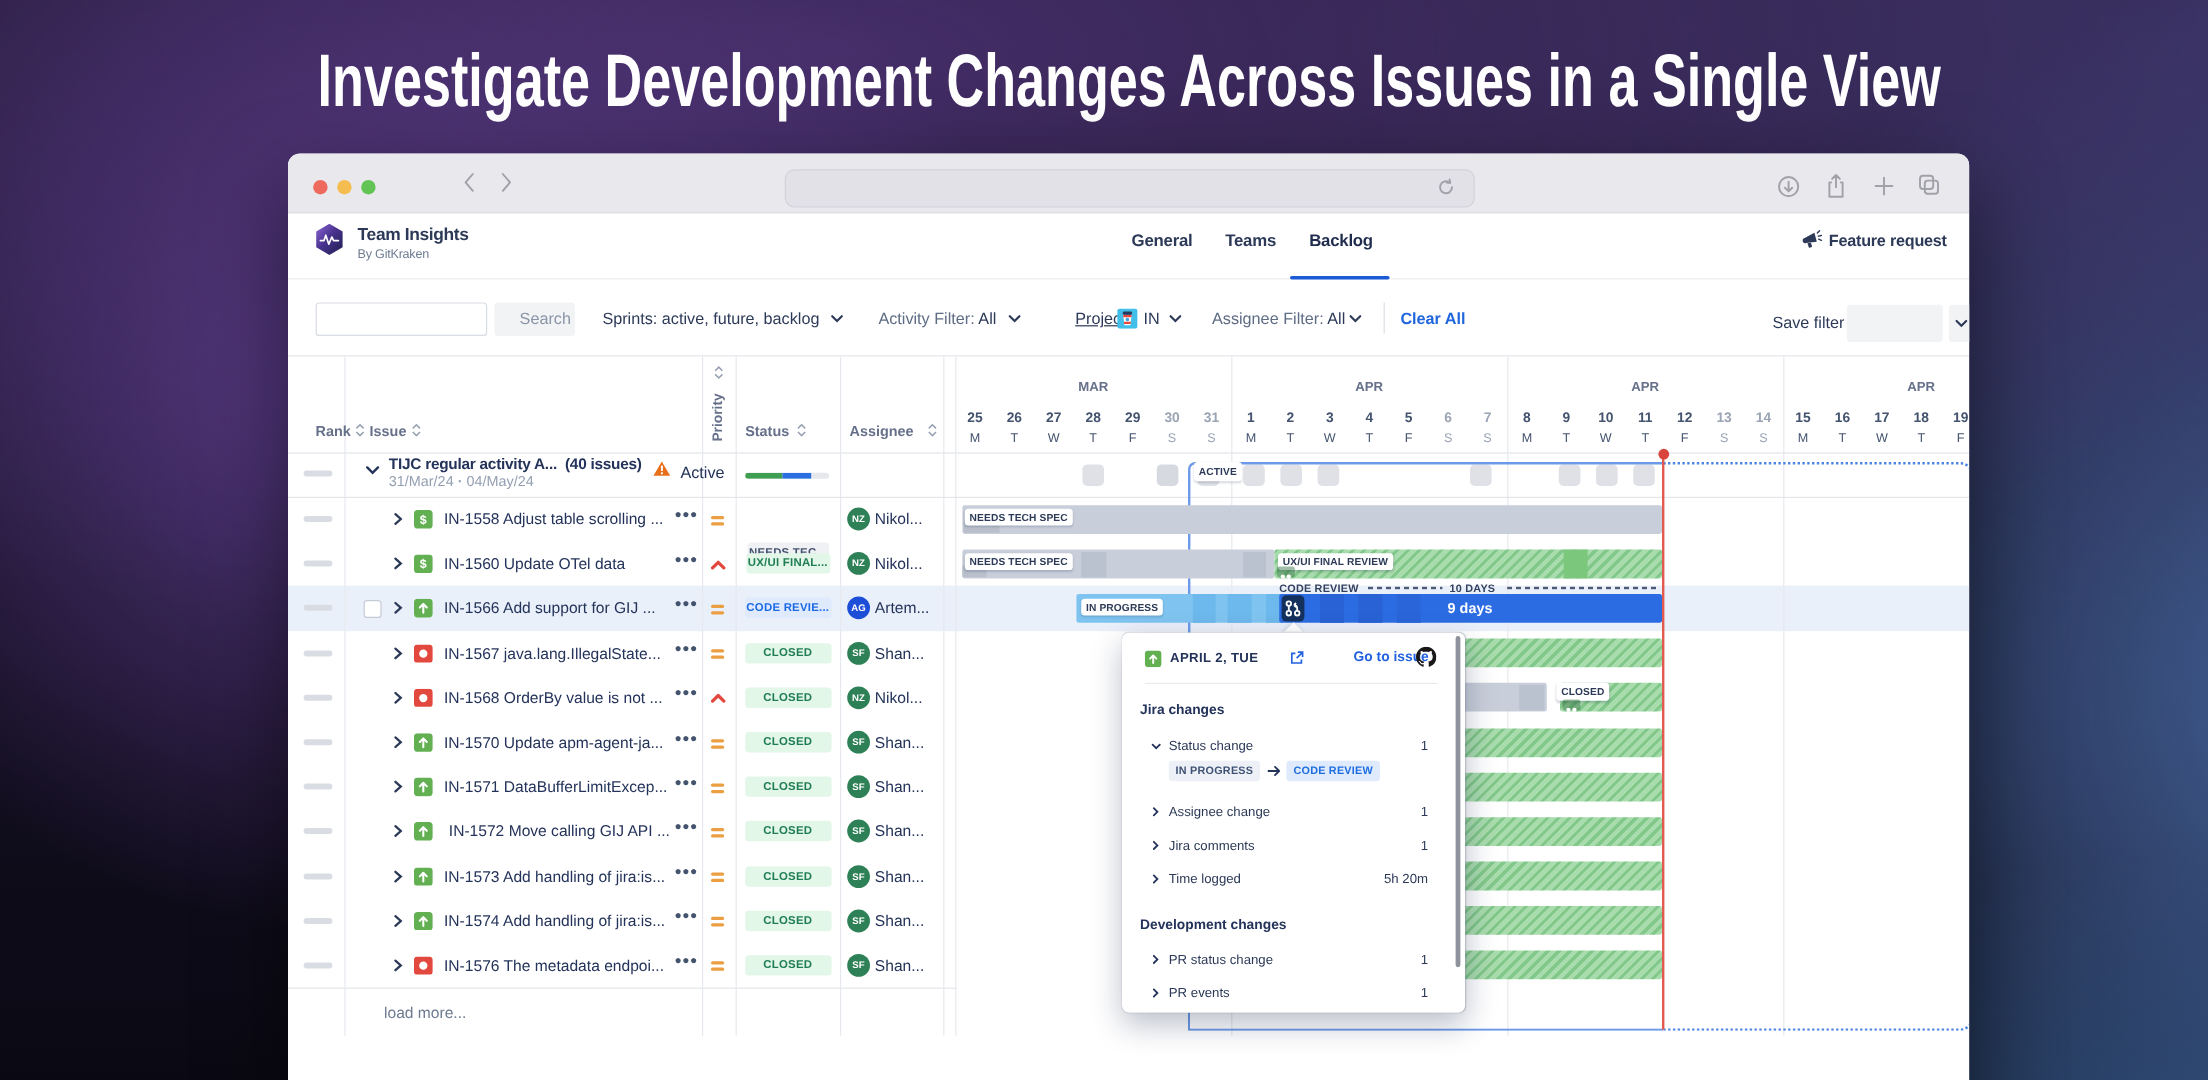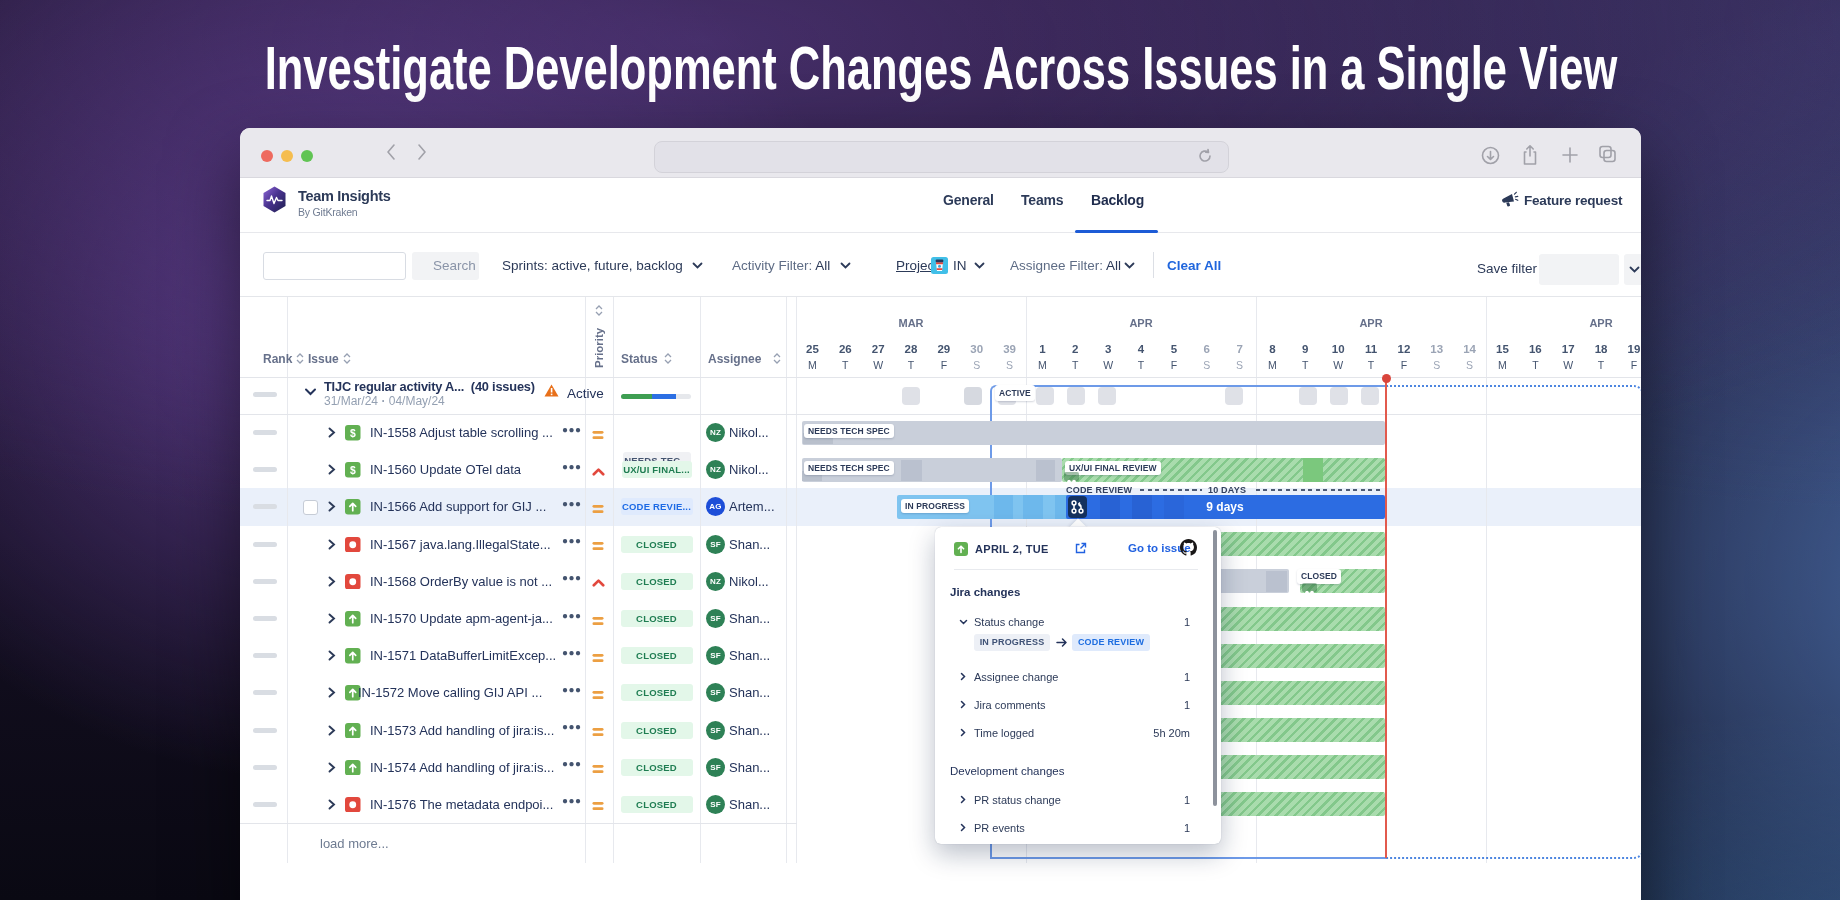--- a/index.html
+++ b/index.html
@@ -194,21 +194,21 @@
       <div class="dnum" style="left:588.86px;">26</div>
       <div class="dlet" style="left:588.86px;">T</div>
       <div class="dnum" style="left:621.72px;">27</div>
       <div class="dlet" style="left:621.72px;">W</div>
       <div class="dnum" style="left:654.58px;">28</div>
       <div class="dlet" style="left:654.58px;">T</div>
       <div class="dnum" style="left:687.44px;">29</div>
       <div class="dlet" style="left:687.44px;">F</div>
       <div class="dnum wkend" style="left:720.3px;">30</div>
       <div class="dlet wkend" style="left:720.3px;">S</div>
-      <div class="dnum wkend" style="left:753.16px;">39</div>
+      <div class="dnum wkend" style="left:753.16px;">31</div>
       <div class="dlet wkend" style="left:753.16px;">S</div>
       <div class="dnum" style="left:786.02px;">1</div>
       <div class="dlet" style="left:786.02px;">M</div>
       <div class="dnum" style="left:818.88px;">2</div>
       <div class="dlet" style="left:818.88px;">T</div>
       <div class="dnum" style="left:851.74px;">3</div>
       <div class="dlet" style="left:851.74px;">W</div>
       <div class="dnum" style="left:884.6px;">4</div>
       <div class="dlet" style="left:884.6px;">T</div>
       <div class="dnum" style="left:917.46px;">5</div>
@@ -376,21 +376,21 @@
       <div class="avatar" style="left:466px;top:518.18px;background:#2e8156;">SF</div>
       <div class="row-title" style="left:489px;top:520.18px;">Shan...</div>
       <div class="handle" style="top:562.36px;"></div>
       <svg class="abs" style="left:87px;top:559.36px;" width="9" height="11">
         <path d="M2.5 1.5 L7 5.5 L2.5 9.5" stroke="#2c3a58" stroke-width="1.9" fill="none" stroke-linecap="round"></path>
       </svg>
       <div class="abs" style="left:105px;top:557.36px;"><svg width="15.5" height="15.5" viewBox="0 0 18 18">
           <rect width="18" height="18" rx="3.5" fill="#62b052"></rect>
           <path d="M9 13.5 V5.5 M5.6 8.5 L9 5 L12.4 8.5" stroke="#fff" stroke-width="2" fill="none" stroke-linecap="round" stroke-linejoin="round"></path>
         </svg></div>
-      <div class="row-title" style="left:118px;top:557.36px;text-align:right;">IN-1572 Move calling GIJ API ...</div>
+      <div class="row-title" style="left:134px;top:557.36px;text-align:right;">IN-1572 Move calling GIJ API ...</div>
       <div class="abs" style="left:322px;top:555.86px;font-size:10px;font-weight:bold;color:#44546f;letter-spacing:0.5px;">●●●</div>
       <div class="abs" style="left:352px;top:558.86px;"><svg width="12" height="12" viewBox="0 0 12 12">
           <rect x="0.5" y="2" width="11" height="2.7" rx="1.35" fill="#ec9f42"></rect>
           <rect x="0.5" y="7.3" width="11" height="2.7" rx="1.35" fill="#ec9f42"></rect>
         </svg></div>
       <div class="chip" style="left:380.5px;top:556.36px;width:72px;background:#e3f7e9;color:#1f7d52;">CLOSED</div>
       <div class="avatar" style="left:466px;top:555.36px;background:#2e8156;">SF</div>
       <div class="row-title" style="left:489px;top:557.36px;">Shan...</div>
       <div class="handle" style="top:599.5400000000001px;"></div>
       <svg class="abs" style="left:87px;top:596.5400000000001px;" width="9" height="11">
@@ -549,21 +549,21 @@
       <svg class="abs" style="left:720px;top:572px;" width="7" height="9">
         <path d="M1.5 1.5 L4.5 4.5 L1.5 7.5" stroke="#24335a" stroke-width="1.5" fill="none" stroke-linecap="round"></path>
       </svg>
       <div class="pop-row" style="top:571px;">Jira comments</div>
       <div class="pop-val" style="top:571px;">1</div>
       <svg class="abs" style="left:720px;top:600px;" width="7" height="9">
         <path d="M1.5 1.5 L4.5 4.5 L1.5 7.5" stroke="#24335a" stroke-width="1.5" fill="none" stroke-linecap="round"></path>
       </svg>
       <div class="pop-row" style="top:599px;">Time logged</div>
       <div class="pop-val" style="top:599px;">5h 20m</div>
-      <div class="abs" style="left:710px;top:637px;font-size:11.5px;font-weight:normal;color:#24335a;">Development changes</div>
+      <div class="abs" style="left:710px;top:637px;font-size:11.5px;font-weight:bold;color:#24335a;">Development changes</div>
       <svg class="abs" style="left:720px;top:667px;" width="7" height="9">
         <path d="M1.5 1.5 L4.5 4.5 L1.5 7.5" stroke="#24335a" stroke-width="1.5" fill="none" stroke-linecap="round"></path>
       </svg>
       <div class="pop-row" style="top:666px;">PR status change</div>
       <div class="pop-val" style="top:666px;">1</div>
       <svg class="abs" style="left:720px;top:695px;" width="7" height="9">
         <path d="M1.5 1.5 L4.5 4.5 L1.5 7.5" stroke="#24335a" stroke-width="1.5" fill="none" stroke-linecap="round"></path>
       </svg>
       <div class="pop-row" style="top:694px;">PR events</div>
       <div class="pop-val" style="top:694px;">1</div>

